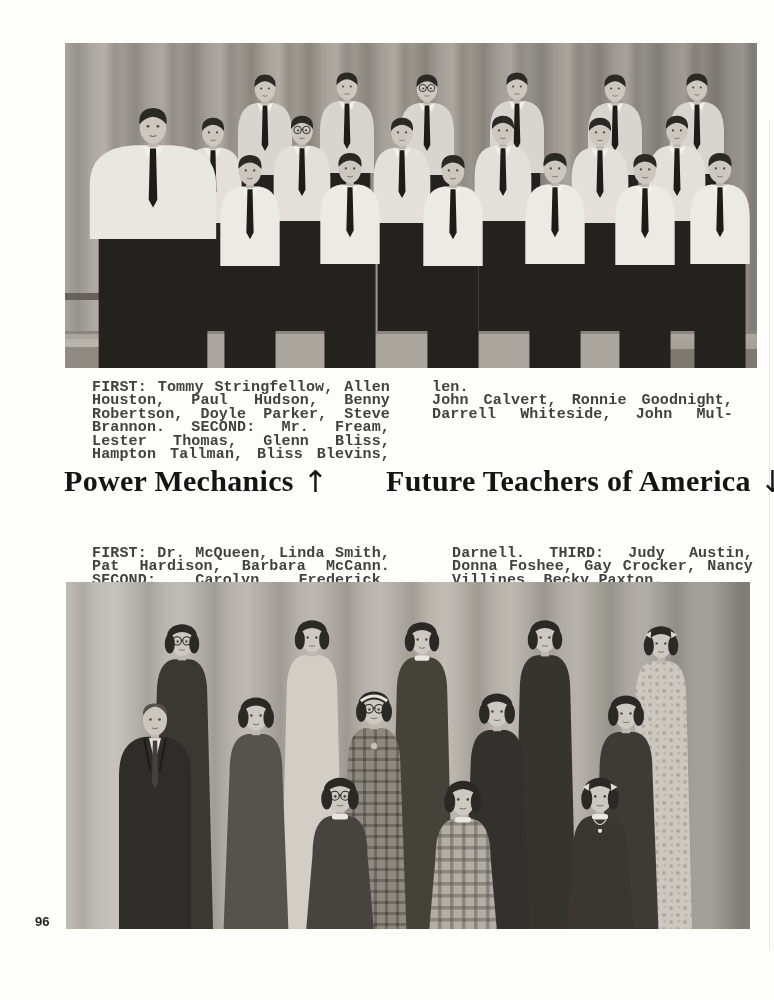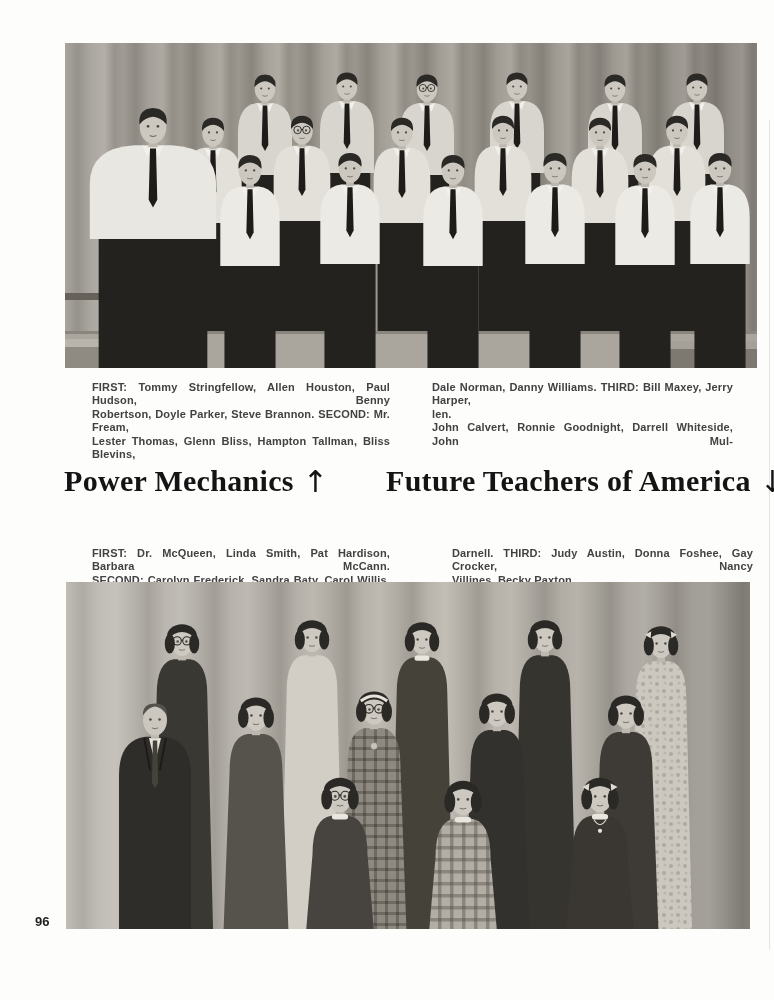--- a/index.html
+++ b/index.html
@@ -5,22 +5,22 @@
   html,body{margin:0;padding:0;}
   body{
     width:774px;height:1000px;position:relative;overflow:hidden;
     background:#fdfdfc;font-family:"Liberation Sans",sans-serif;
   }
   .photo{position:absolute;margin:0;padding:0;overflow:hidden;background:#a09c94;}
   .photo svg{display:block;width:100%;height:100%;}
   #photo-pm{left:65px;top:43px;width:692px;height:325px;}
   #photo-fta{left:66px;top:582px;width:684px;height:347px;}
   .caption{
-    position:absolute;font-size:11px;line-height:13.4px;
-    font-weight:bold;color:#424242;letter-spacing:.15px;
+    position:absolute;font-size:15px;line-height:13.4px;
+    font-weight:bold;color:#424242;letter-spacing:.15px;font-family:Liberation Mono, monospace;
   }
   .cap-line{text-align:justify;text-align-last:justify;}
   .cap-line.last{text-align:left;text-align-last:left;}
   #cap-pm-left {left:92px;top:381px;width:298px;}
   #cap-pm-right{left:432px;top:381px;width:301px;}
   #cap-fta-left {left:92px;top:547px;width:298px;}
   #cap-fta-right{left:432px;top:547px;width:301px;margin-left:20px;}
   .heading{
     position:absolute;font-family:"Liberation Serif",serif;font-weight:bold;
     font-size:30px;color:#141414;white-space:nowrap;letter-spacing:.3px;
@@ -328,21 +328,20 @@
       </g>
     </svg>
 </figure>
 
 <div class="caption" id="cap-pm-left">
   <div class="cap-line">FIRST: Tommy Stringfellow, Allen Houston, Paul Hudson, Benny</div>
   <div class="cap-line">Robertson, Doyle Parker, Steve Brannon. SECOND: Mr. Fream,</div>
   <div class="cap-line">Lester Thomas, Glenn Bliss, Hampton Tallman, Bliss Blevins,</div>
 </div>
 <div class="caption" id="cap-pm-right">
-  <div class="cap-line">Dale Norman, Danny Williams. THIRD: Bill Maxey, Jerry Harper,</div>
   <div class="cap-line last">len.</div>
   <div class="cap-line">John Calvert, Ronnie Goodnight, Darrell Whiteside, John Mul-</div>
 </div>
 
 <div class="heading" id="heading-pm">
   <span>Power Mechanics</span><span class="arrow">↑</span>
 </div>
 <div class="heading" id="heading-fta">
   <span>Future Teachers of America</span><span class="arrow">↓</span>
 </div>

